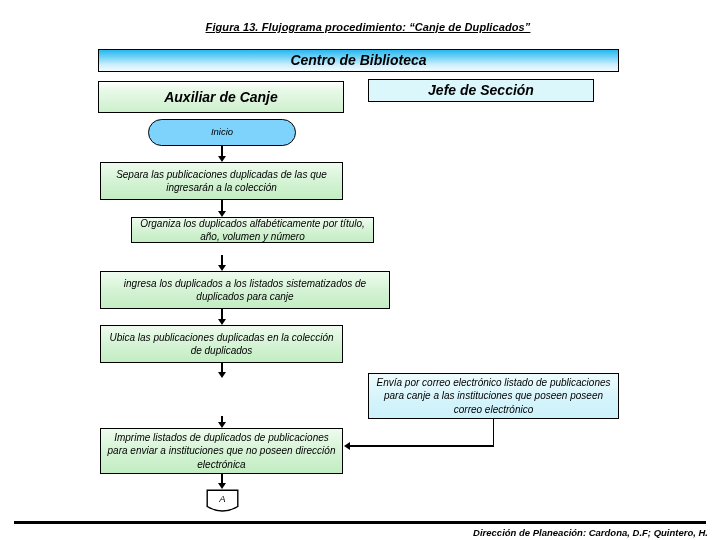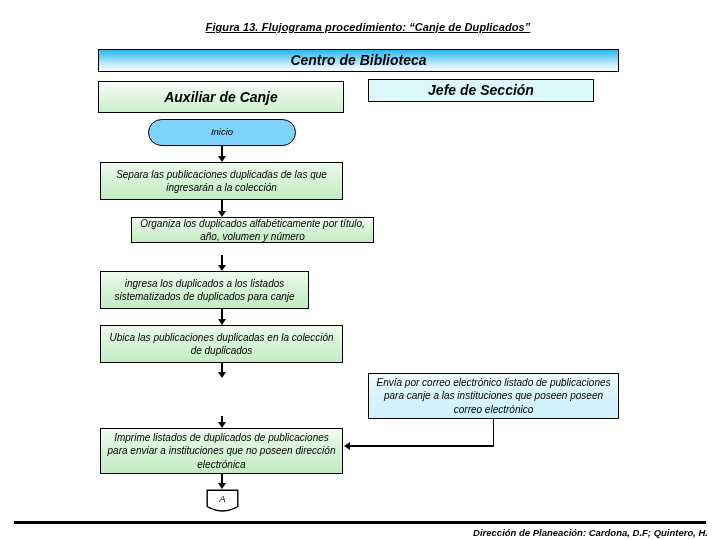--- a/index.html
+++ b/index.html
@@ -112,21 +112,21 @@
   .process.green {
     background: linear-gradient(to bottom, #eefbee 0%, #d3f2d3 55%, #c3edc3 100%);
   }
 
   .process.cyan {
     background: linear-gradient(to bottom, #eefcfe 0%, #d6f4fb 55%, #cbf1fa 100%);
   }
 
   #node-separa      { left: 100px; top: 162px; width: 243px; height: 38px; }
   #node-organiza    { left: 100px; top: 217px; width: 243px; height: 24px; margin-left: 31px; }
-  #node-ingresa     { left: 100px; top: 271px; width: 209px; height: 38px; }
+  #node-ingresa     { left: 100px; top: 271px; width: 290px; height: 38px; }
   #node-ubica       { left: 100px; top: 325px; width: 243px; height: 38px; }
   #node-copia       { left: 100px; top: 378px; width: 243px; height: 38px; }
   #node-imprime     { left: 100px; top: 428px; width: 243px; height: 46px; }
   #node-envia       { left: 368px; top: 373px; width: 251px; height: 46px; }
 
   
   #node-connector-a {
     left: 206px;
     top: 489px;
     width: 33px;

